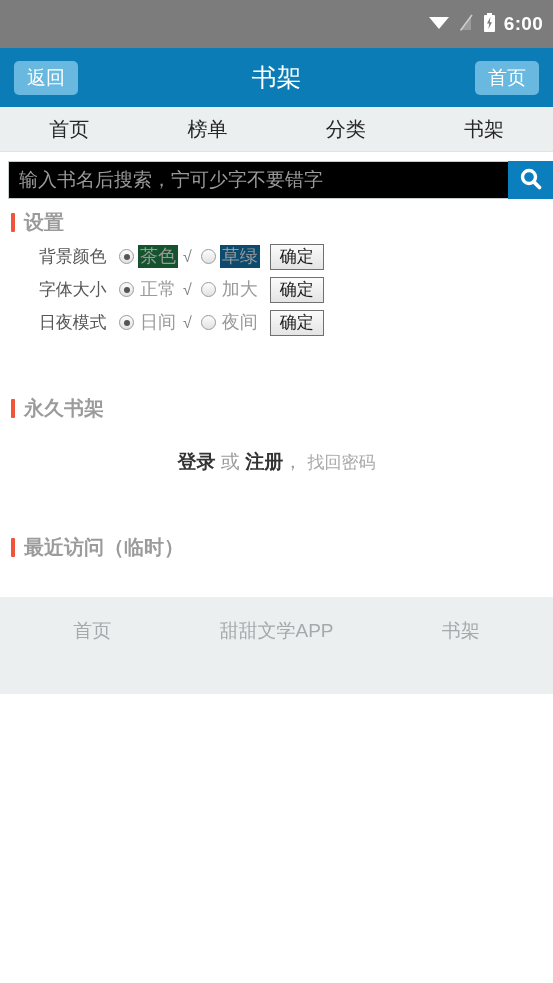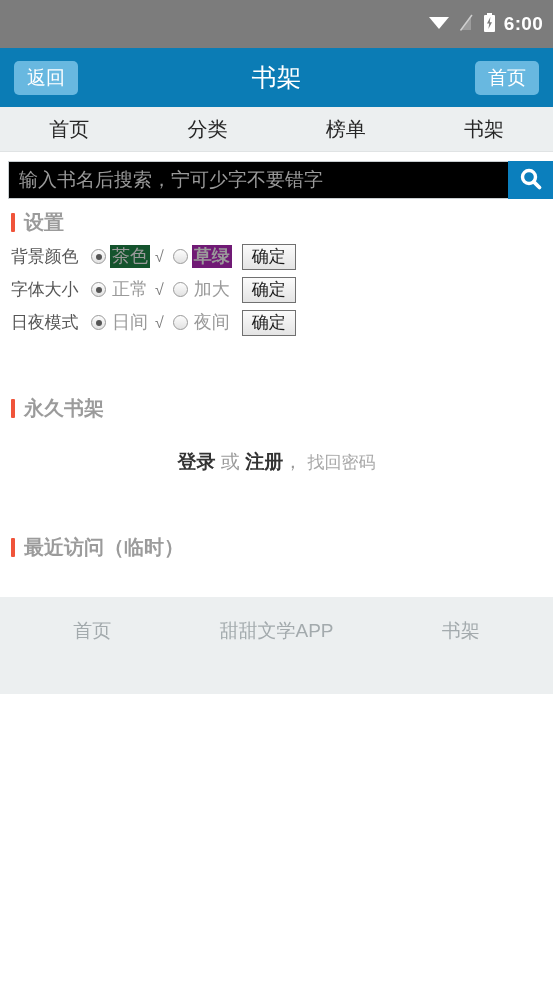--- a/index.html
+++ b/index.html
@@ -144,20 +144,21 @@
     align-items: center;
     height: 31px;
     margin-bottom: 2px;
   }
   .set-label {
     font-size: 17px;
     color: #575757;
     width: 80px;
     line-height: 1;
     letter-spacing: -.2px;
+    margin-left: 28px;
   }
   .opt {
     display: inline-flex;
     align-items: center;
     gap: 2px;
     cursor: pointer;
   }
   .radio {
     width: 15px; height: 15px;
     border-radius: 50%;
@@ -176,21 +177,21 @@
     border-radius: 50%;
     background: #555;
   }
   .opt-text {
     font-size: 18px;
     color: #9a9a9a;
     line-height: 1;
     padding: 2px 2px 3px;
   }
   .opt-text.tea { background: #14532d; }
-  .opt-text.grass { background: #701a75; font-weight: bold; }
+  .opt-text.grass { background: #0c4a6e; }
   .check {
     font-size: 16px;
     color: #7d7d7d;
     margin: 0 9px 0 5px;
     line-height: 1;
   }
   .confirm-btn {
     margin-left: 10px;
     font-size: 17px;
     color: #1a1a1a;
@@ -270,22 +271,22 @@
 </div>
 
 <div class="title-bar">
   <div class="tb-btn">返回</div>
   <div class="tb-title">书架</div>
   <div class="tb-btn">首页</div>
 </div>
 
 <div class="nav-tabs">
   <div class="nav-tab">首页</div>
+  <div class="nav-tab">榜单</div>
   <div class="nav-tab">分类</div>
-  <div class="nav-tab">榜单</div>
   <div class="nav-tab">书架</div>
 </div>
 
 <div class="search-wrap">
   <input class="search-input" type="text" placeholder="输入书名后搜索，宁可少字不要错字" style="">
   <button class="search-btn">
     <span>
       <svg width="26" height="26" viewBox="0 0 26 26">
         <circle cx="11" cy="11" r="6.5" fill="none" stroke="#ffffff" stroke-width="3.4"></circle>
         <line x1="15.8" y1="15.8" x2="21.5" y2="21.5" stroke="#ffffff" stroke-width="3.8" stroke-linecap="round"></line>

